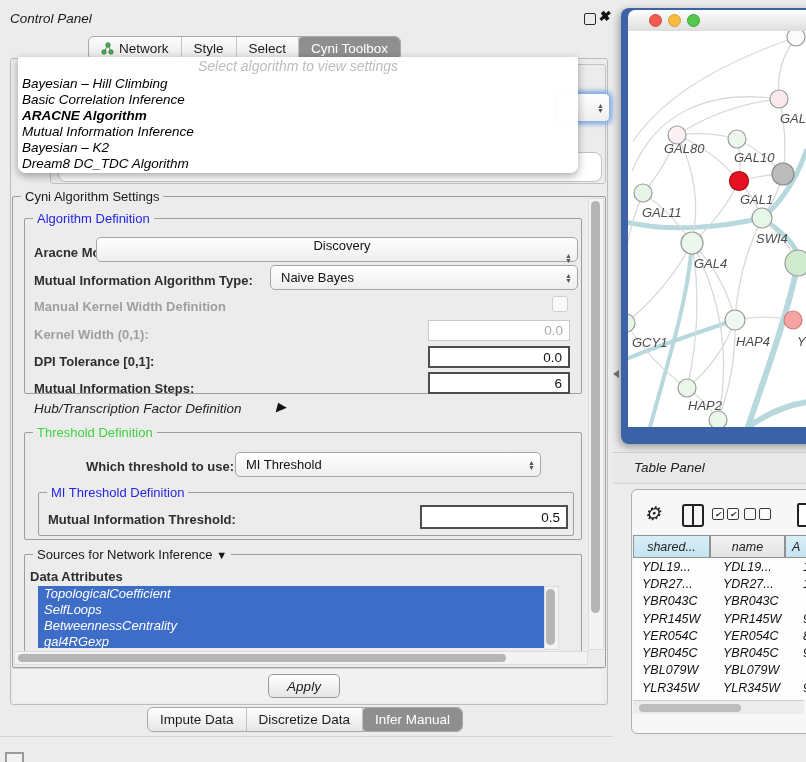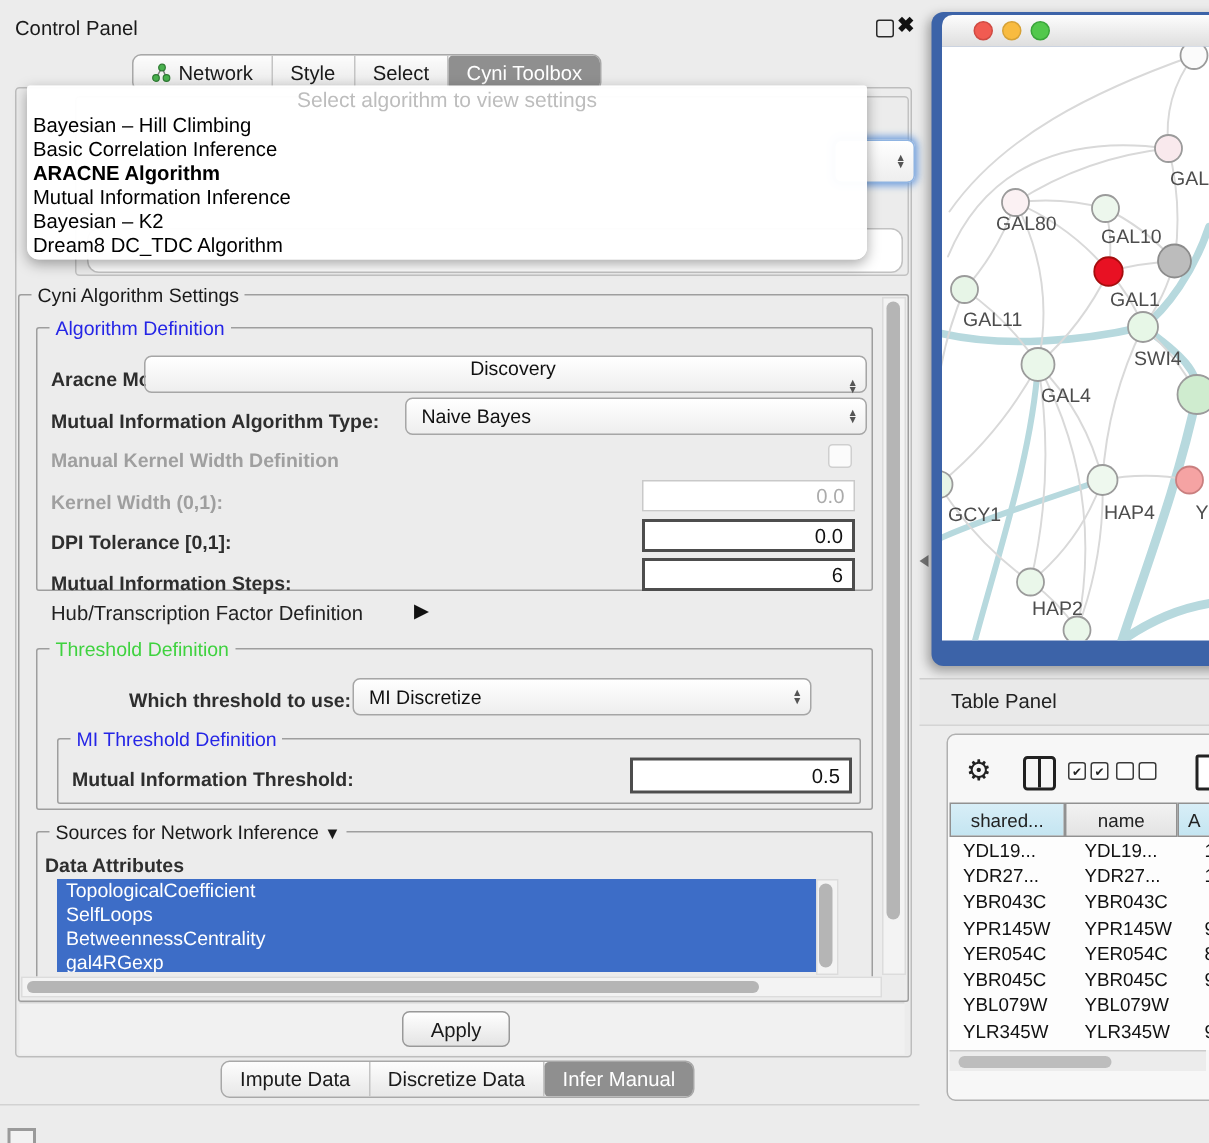--- a/index.html
+++ b/index.html
@@ -1,18 +1,18 @@
 <!DOCTYPE html>
 <html><head>
 <meta charset="utf-8">
 <style>
   html,body{margin:0;padding:0;background:#ececec;}
   #screen{position:relative;width:806px;height:762px;overflow:hidden;background:#ececec;
           font-family:"Liberation Sans",sans-serif;color:#1a1a1a;}
-  .abs{position:absolute;}
+  .abs{position:absolute;font-style:italic;}
   .lbl{position:absolute;font-size:13px;font-weight:bold;color:#2e2e2e;white-space:nowrap;}
   .lbl.dis{color:#9f9f9f;}
   .grp{position:absolute;border:1px solid #9e9e9e;border-radius:2px;}
   .grp>.legend{position:absolute;top:-8px;left:8px;background:#ececec;padding:0 4px;
                font-size:13px;white-space:nowrap;}
   .combo{position:absolute;display:flex;align-items:center;padding-left:10px;
          background:linear-gradient(#ffffff,#eeeeee);border:1px solid #a6a6a6;border-radius:5px;
          font-size:13px;color:#111;}
   .combo .spin{margin-left:auto;margin-right:5px;display:flex;flex-direction:column;
                align-items:center;color:#555;font-size:7px;line-height:5px;}
@@ -137,21 +137,21 @@
 
   <div class="abs" style="left:34px;top:401px;font-size:13.5px;color:#222;">Hub/Transcription Factor Definition</div>
   <div class="abs" style="left:276px;top:399px;font-size:13px;color:#111;">▶</div>
 
   <div class="grp" style="left:24px;top:432px;width:556px;height:106px;">
     <span class="legend" style="color:#3fd23f;">Threshold Definition</span>
   </div>
 
   <div class="lbl" style="left:86px;top:459px;">Which threshold to use:</div>
   <div class="combo" style="left:235px;top:452px;width:294px;height:23px;">
-    <span>MI Discretize</span>
+    <span>MI Threshold</span>
     <span class="spin">
         <span>▲</span>
         <span>▼</span>
       </span>
   </div>
 
   <div class="grp" style="left:38px;top:492px;width:534px;height:42px;">
     <span class="legend" style="color:#2525e6;">MI Threshold Definition</span>
   </div>
   <div class="lbl" style="left:48px;top:512px;">Mutual Information Threshold:</div>

